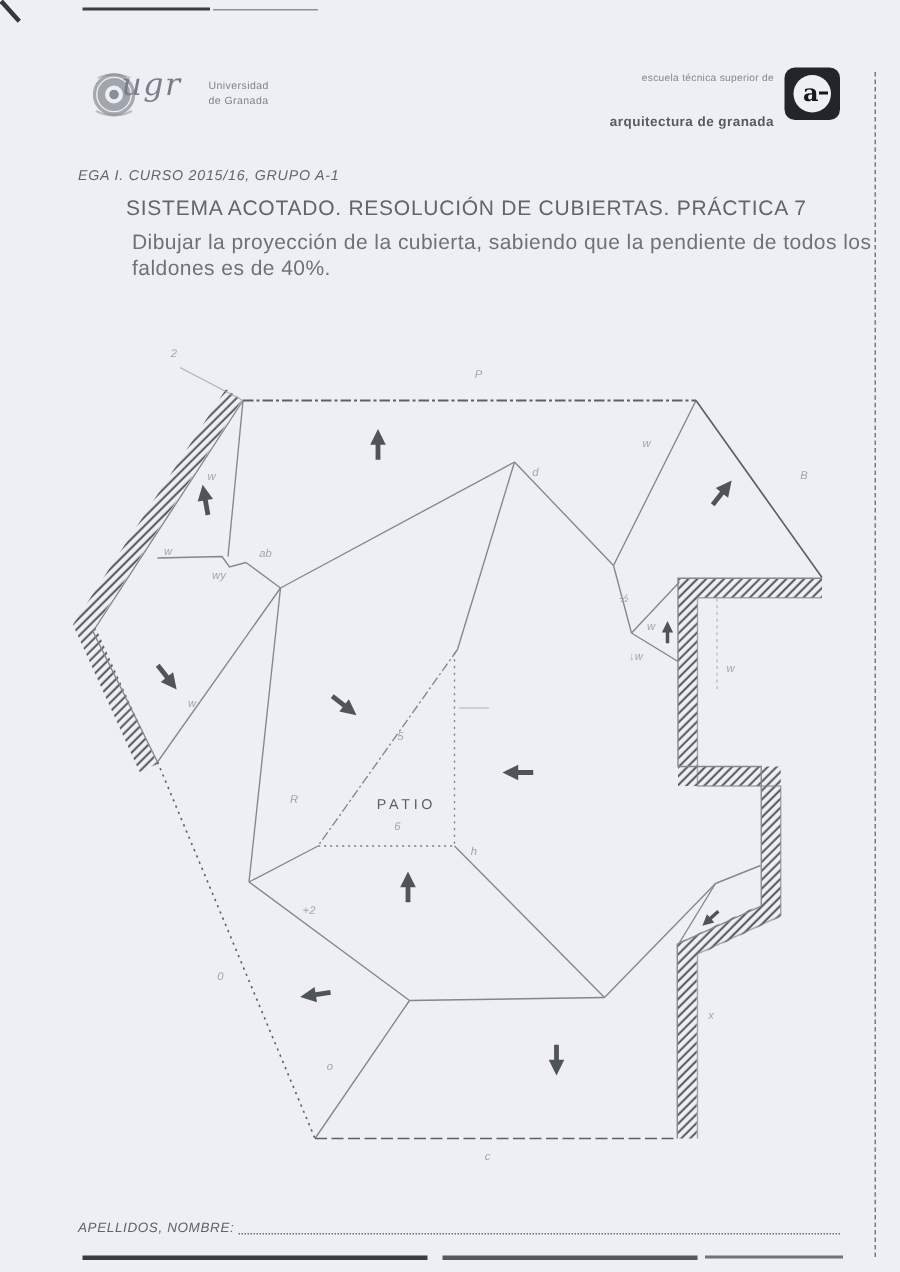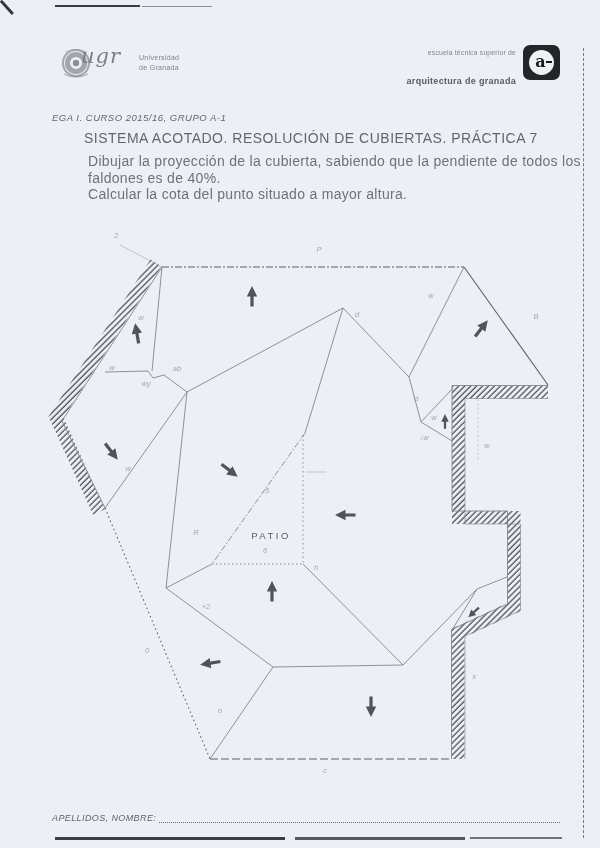--- a/index.html
+++ b/index.html
@@ -171,21 +171,20 @@
   <div class="abs etsa-sq">
     <div class="etsa-circ">
       <span class="etsa-a">a</span>
       <span class="etsa-tail"></span>
     </div>
   </div>
   <div class="abs course">EGA I. CURSO 2015/16, GRUPO A-1</div>
   <div class="abs title">SISTEMA ACOTADO. RESOLUCIÓN DE CUBIERTAS. PRÁCTICA 7</div>
   <div class="abs instr">
     <div>Dibujar la proyección de la cubierta, sabiendo que la pendiente de todos los faldones es de 40%.</div>
-    <div>Calcular la cota del punto situado a mayor altura.</div>
   </div>
 
   <div class="abs footer">
     <span class="flabel">APELLIDOS, NOMBRE:</span>
     <span class="dotfill"></span>
   </div>
 
   <div class="abs top-line"></div>
   <div class="abs top-line2"></div>
   <div class="abs corner-slash"></div>

